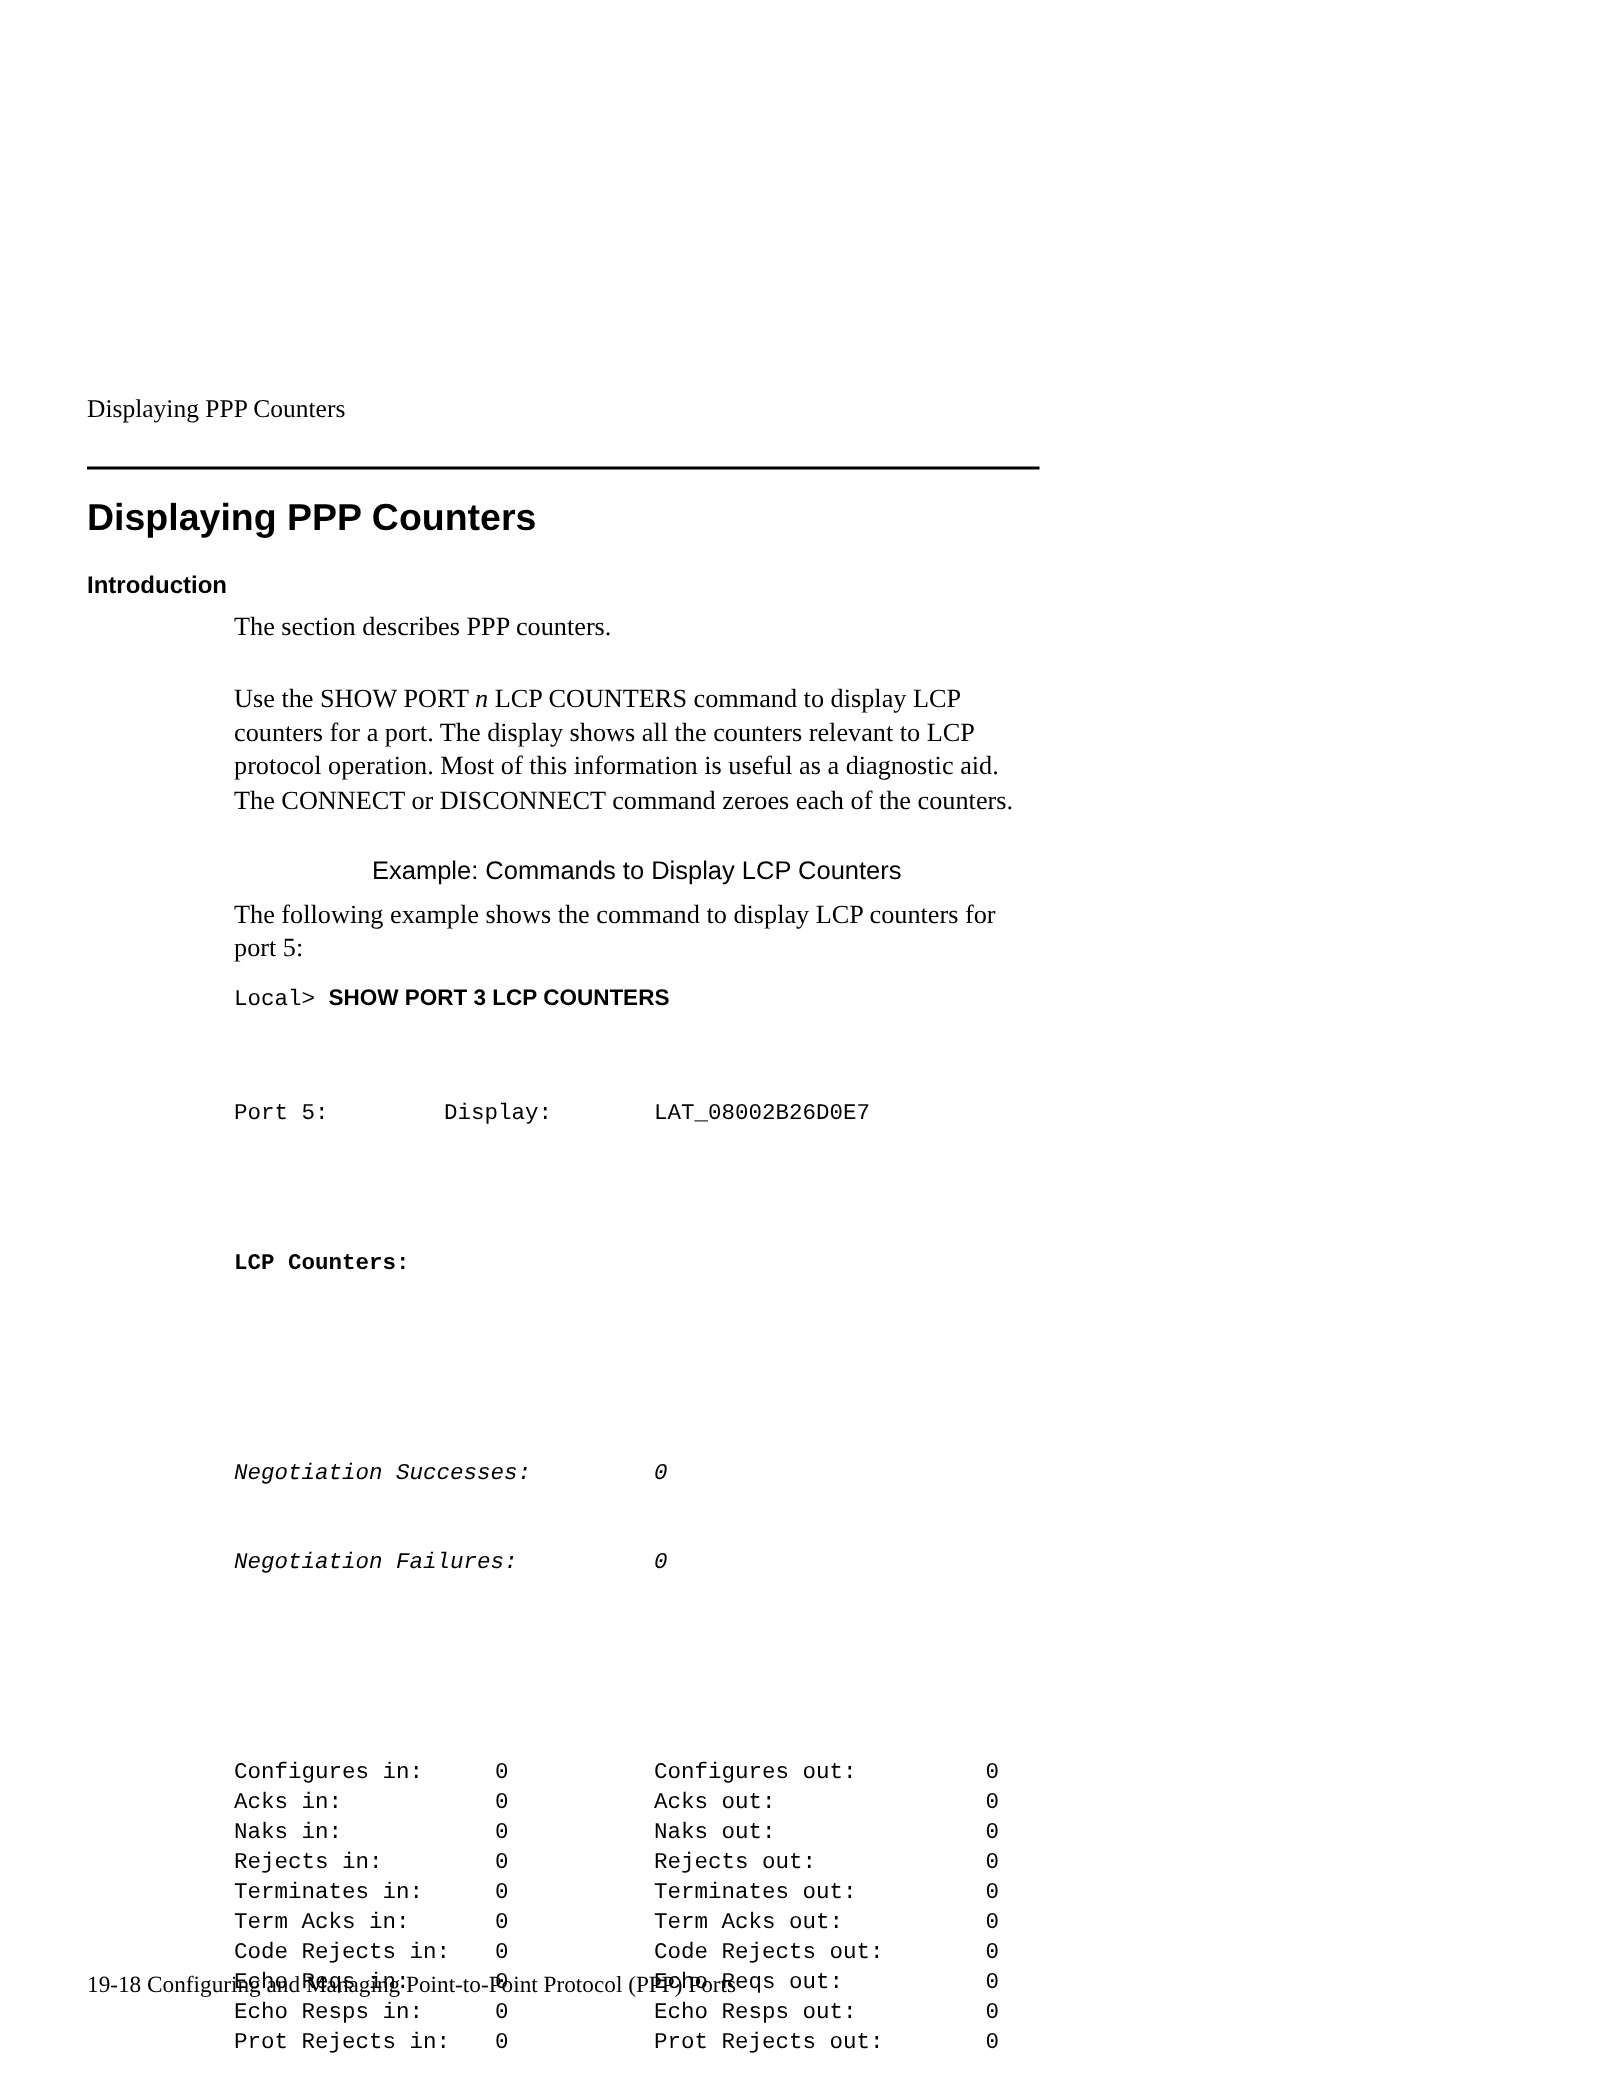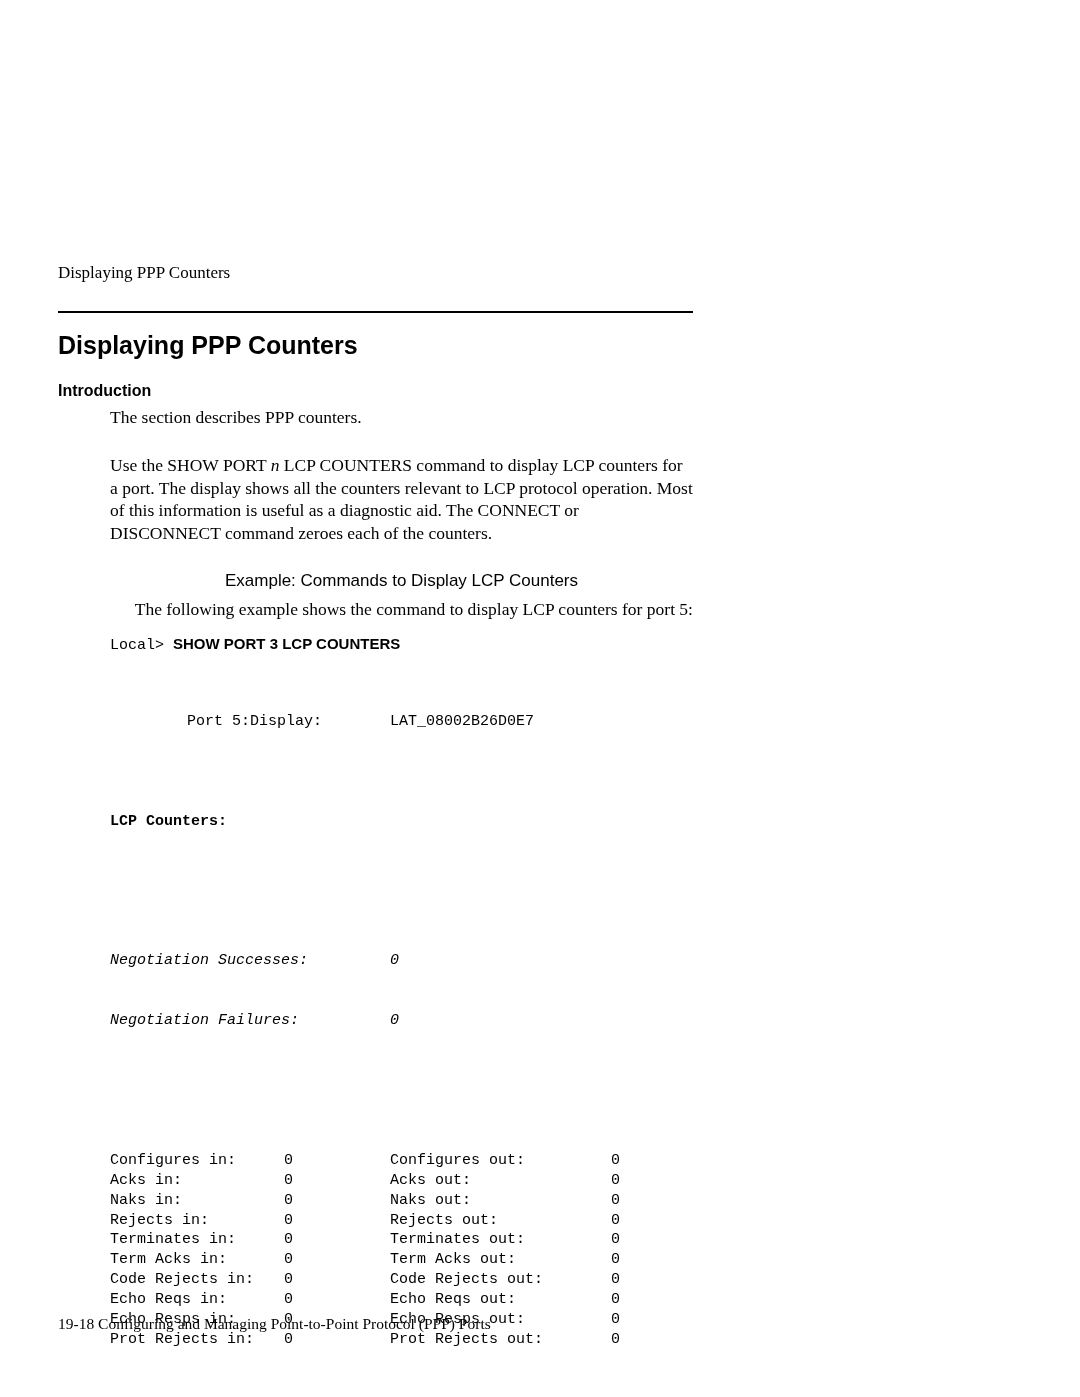--- a/index.html
+++ b/index.html
@@ -32,21 +32,21 @@
     font-size: 25px;
     margin: 0 0 22px 0;
   }
   h2 {
     font-family: Arial, Helvetica, sans-serif;
     font-weight: bold;
     font-size: 16px;
     margin: 0 0 6px 0;
   }
   .body-indent {
-    margin-left: 52px;
+    margin-left: 98px;
     font-size: 17.5px;
     line-height: 1.28;
   }
   .body-para {
     margin: 0 0 26px 0;
   }
   h3 {
     font-family: Arial, Helvetica, sans-serif;
     font-weight: normal;
     font-size: 17px;
@@ -66,21 +66,21 @@
   .mono {
     font-family: "Courier New", Courier, monospace;
     font-size: 15px;
     line-height: 1.33;
     white-space: pre;
   }
   .header-row {
     display: flex;
     margin-bottom: 20px;
   }
-  .header-row .c1 { width: 140px; text-align: right; }
+  .header-row .c1 { width: 140px; }
   .header-row .c2 { width: 140px; }
   .neg-row {
     display: flex;
     font-style: italic;
   }
   .neg-row .lbl { width: 280px; }
   .neg-block { margin-bottom: 20px; }
   .lcp-title { margin-bottom: 20px; font-weight: bold; }
   .counter-row {
     display: flex;
@@ -113,21 +113,21 @@
   <div class="body-indent">
     <p class="body-para">The section describes PPP counters.</p>
   </div>
 
   <div class="body-indent">
     <p class="body-para">
       <span>Use the SHOW PORT </span><em>n</em><span> LCP COUNTERS command to display LCP counters for a port. The display shows all the counters relevant to LCP protocol operation. Most of this information is useful as a diagnostic aid. The CONNECT or DISCONNECT command zeroes each of the counters.</span>
     </p>
 
     <h3>Example: Commands to Display LCP Counters</h3>
-    <p class="body-para" style="margin-bottom:14px;text-align:right;">The following example shows the command to display LCP counters for port 5:</p>
+    <p class="body-para" style="margin-bottom:14px;">The following example shows the command to display LCP counters for port 5:</p>
 
     <p class="cmd-line">
       <span class="mono">Local&gt; </span><span class="cmd-bold">SHOW PORT 3 LCP COUNTERS</span>
     </p>
 
     <div class="mono">
       <div class="header-row">
         <span class="c1">Port 5:</span>
         <span class="c2">Display:</span>
         <span>LAT_08002B26D0E7</span>

